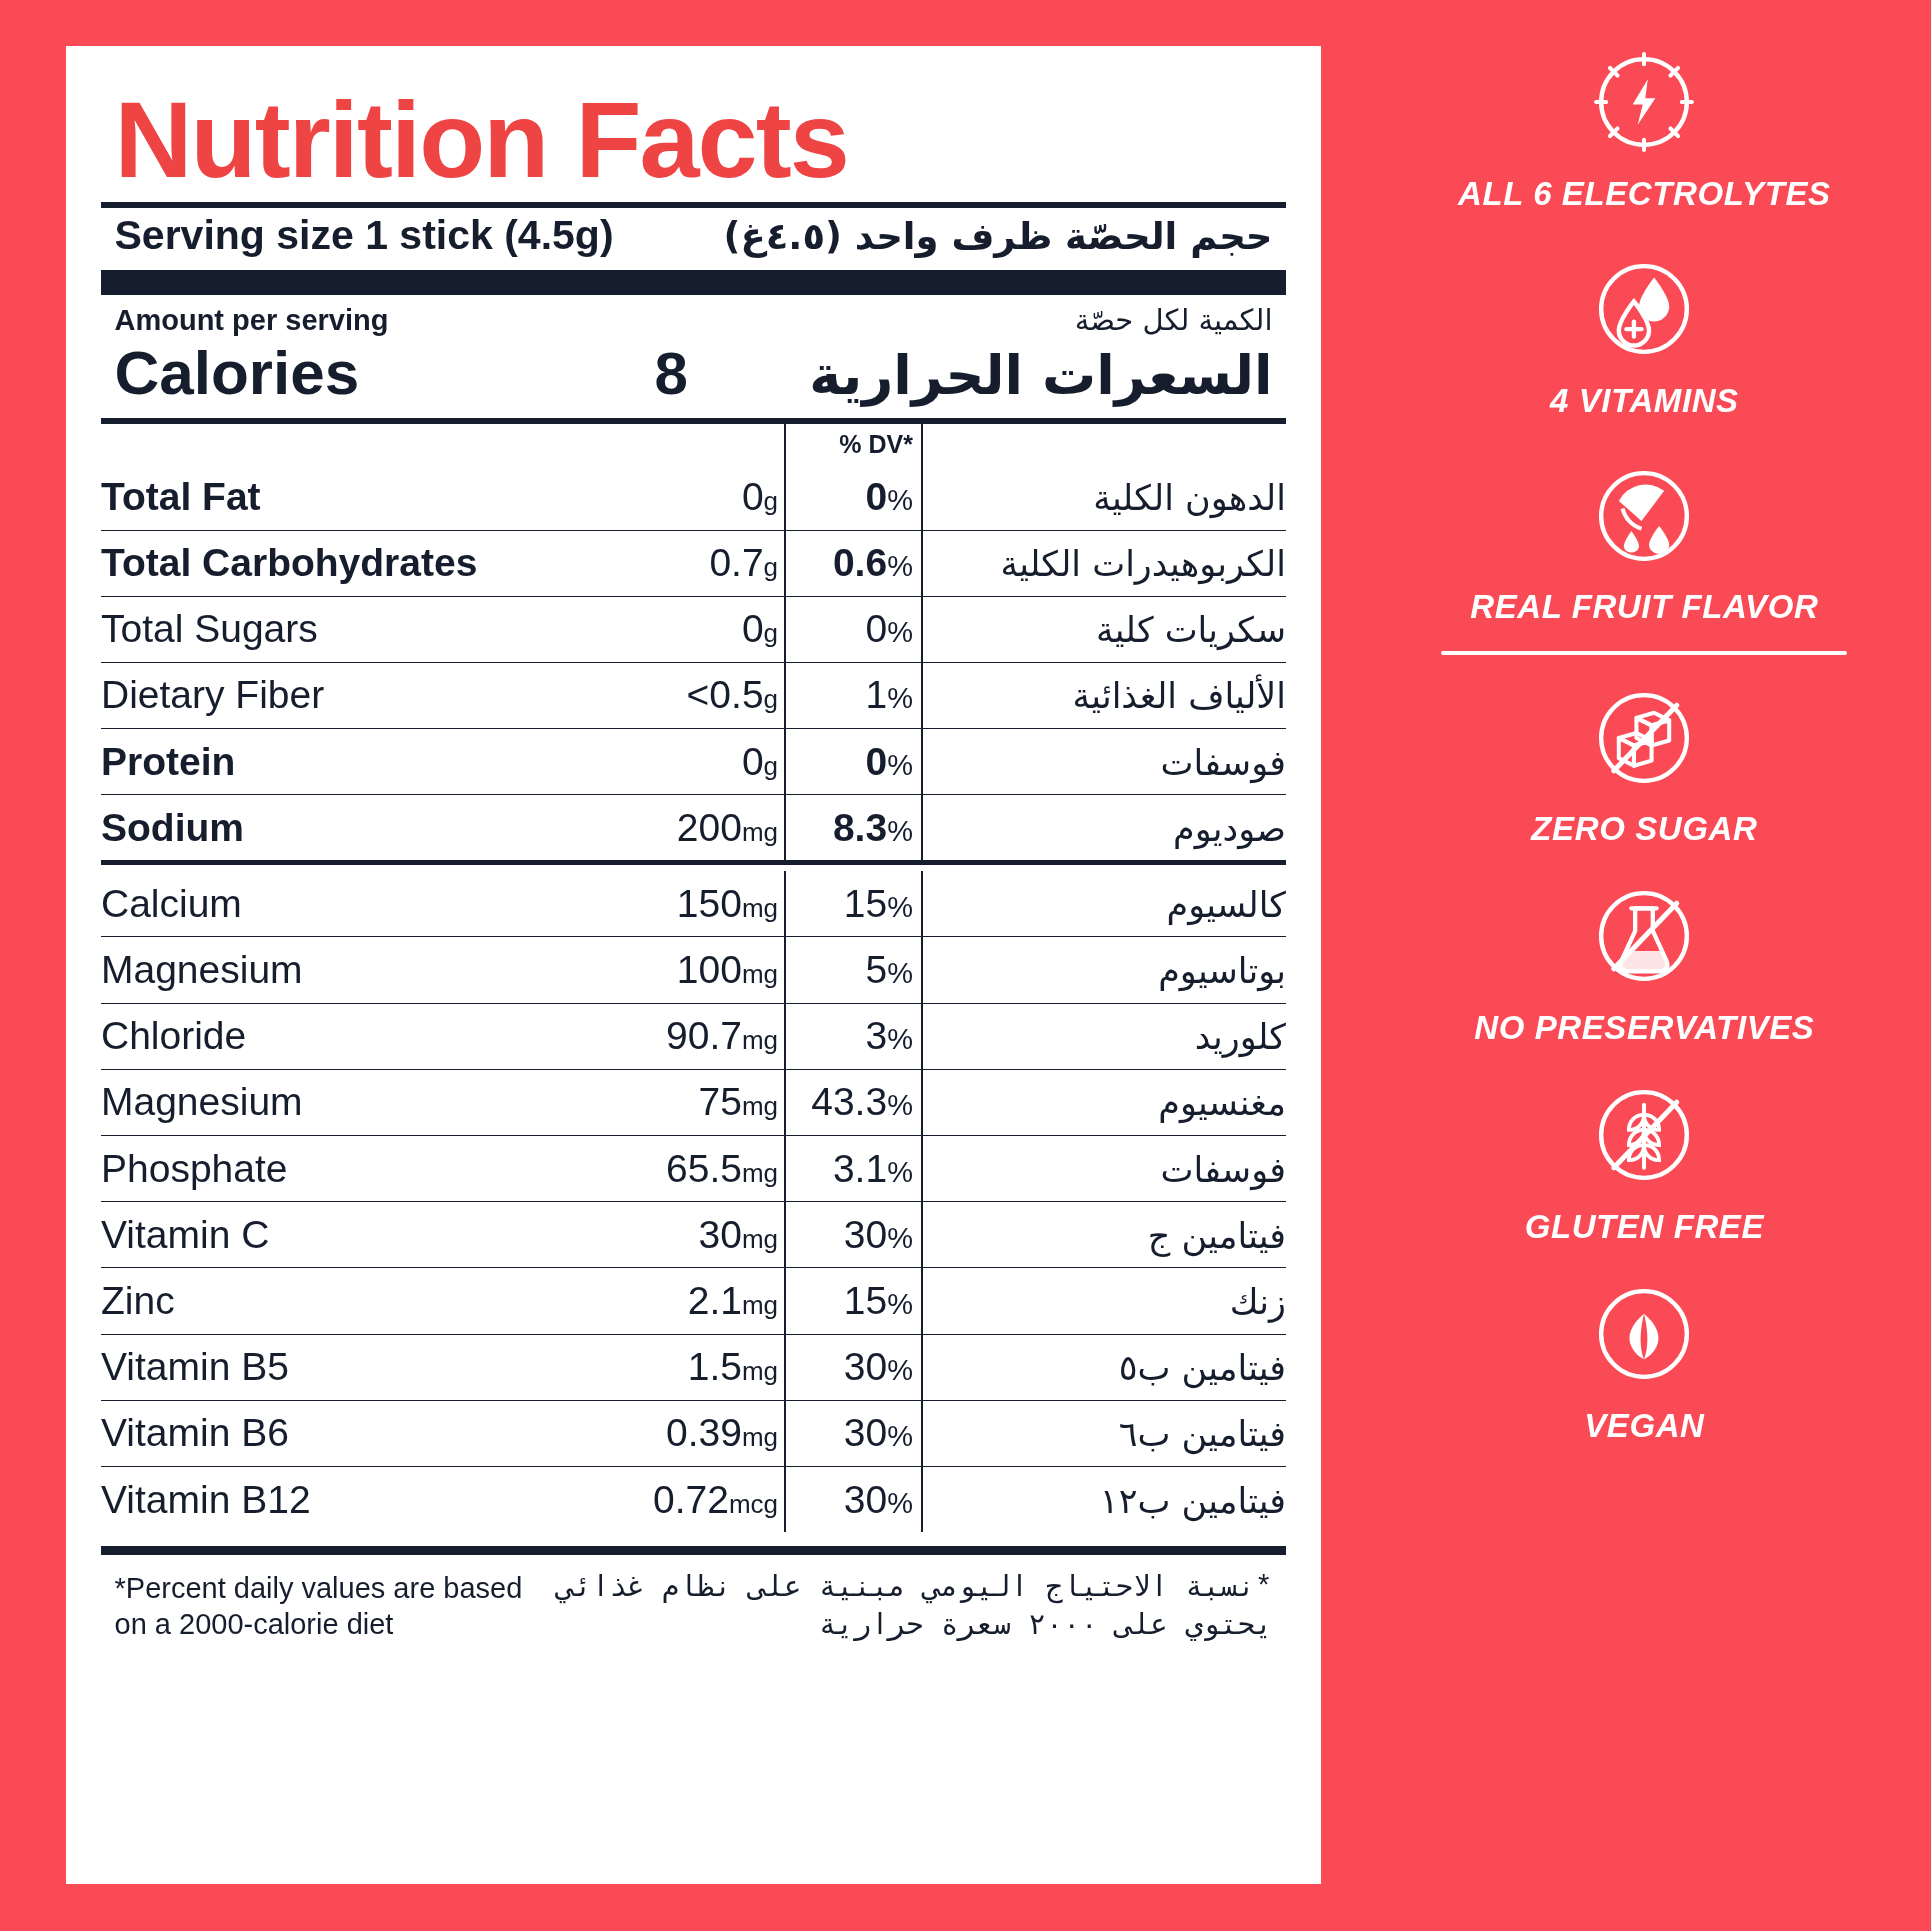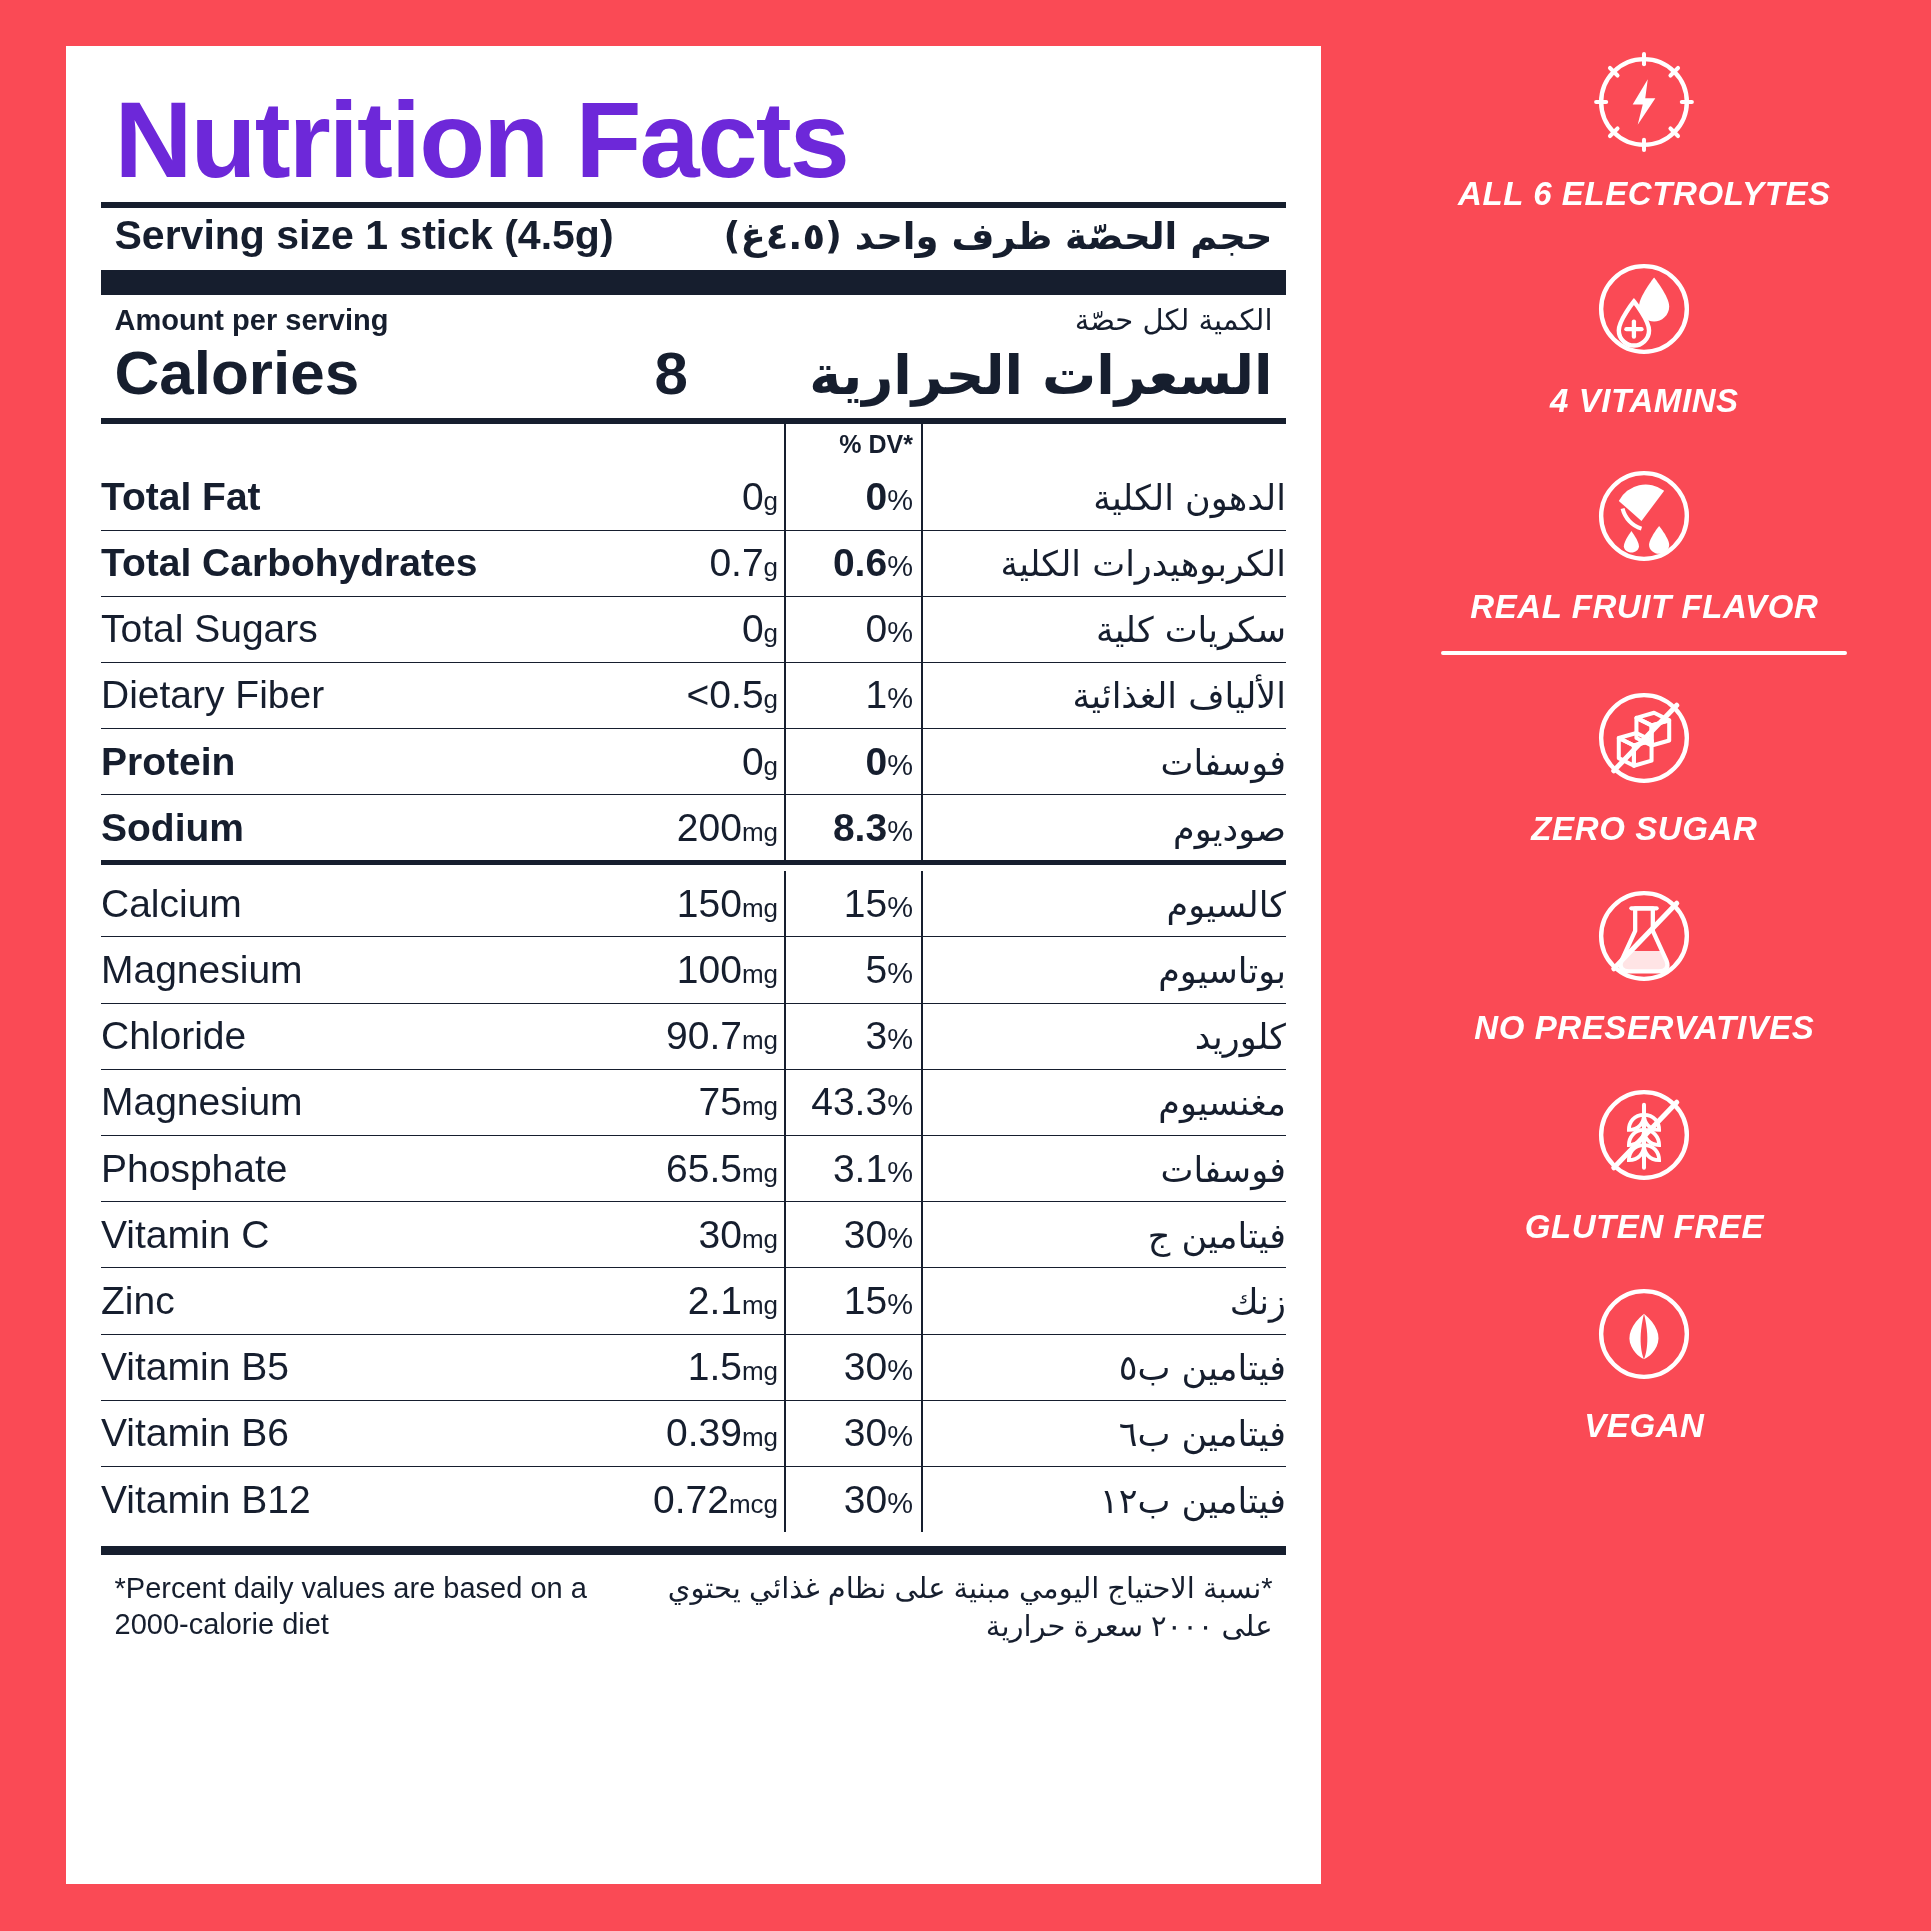--- a/index.html
+++ b/index.html
@@ -31,21 +31,21 @@
     color: #161E2E;
     display: flex;
     flex-direction: column;
   }
   .nf-title {
     font-size: 108px;
     font-weight: bold;
     letter-spacing: -1.9px;
     line-height: 1.05;
     padding: 7.7px 0 5.8px 13.5px;
-    color: #6d28d9;
+    color: #ef4444;
   }
   .rule-thick { border-top: 9.7px solid #161E2E; }
   .rule-med   { border-top: 6.8px solid #161E2E; }
   .rule-heavy { border-top: 25px solid #161E2E; }
   .ar { direction: rtl; text-align: right; font-family: "DejaVu Sans", sans-serif; }
 
   .servings {
     display: flex; justify-content: space-between; align-items: baseline;
     padding: 9.7px 13.5px 0 13.5px;
     font-size: 39px;
@@ -99,21 +99,21 @@
   .brow td { border-bottom: 1.9px solid #161E2E; }
   .brow-thick td { border-bottom: 5.8px solid #161E2E; }
   .brow-none td { border-bottom: none; }
 
   .footnote {
     display: flex; justify-content: space-between; align-items: flex-start;
     padding: 15.4px 13.5px 0 13.5px; gap: 17.4px;
   }
   .footnote .en { font-size: 29px; line-height: 1.25; }
   .footnote .arf { font-size: 29px; line-height: 1.3; direction: rtl; text-align: right;
-                   font-family: Liberation Sans, sans-serif; }
+                   font-family: Liberation Mono, monospace; }
 
   
   .rail {
     flex: 1;
     display: flex; flex-direction: column;
     align-items: center;
     padding: 39px 23px 19.3px 9.7px;
     color: #ffffff;
   }
   .benefit {

